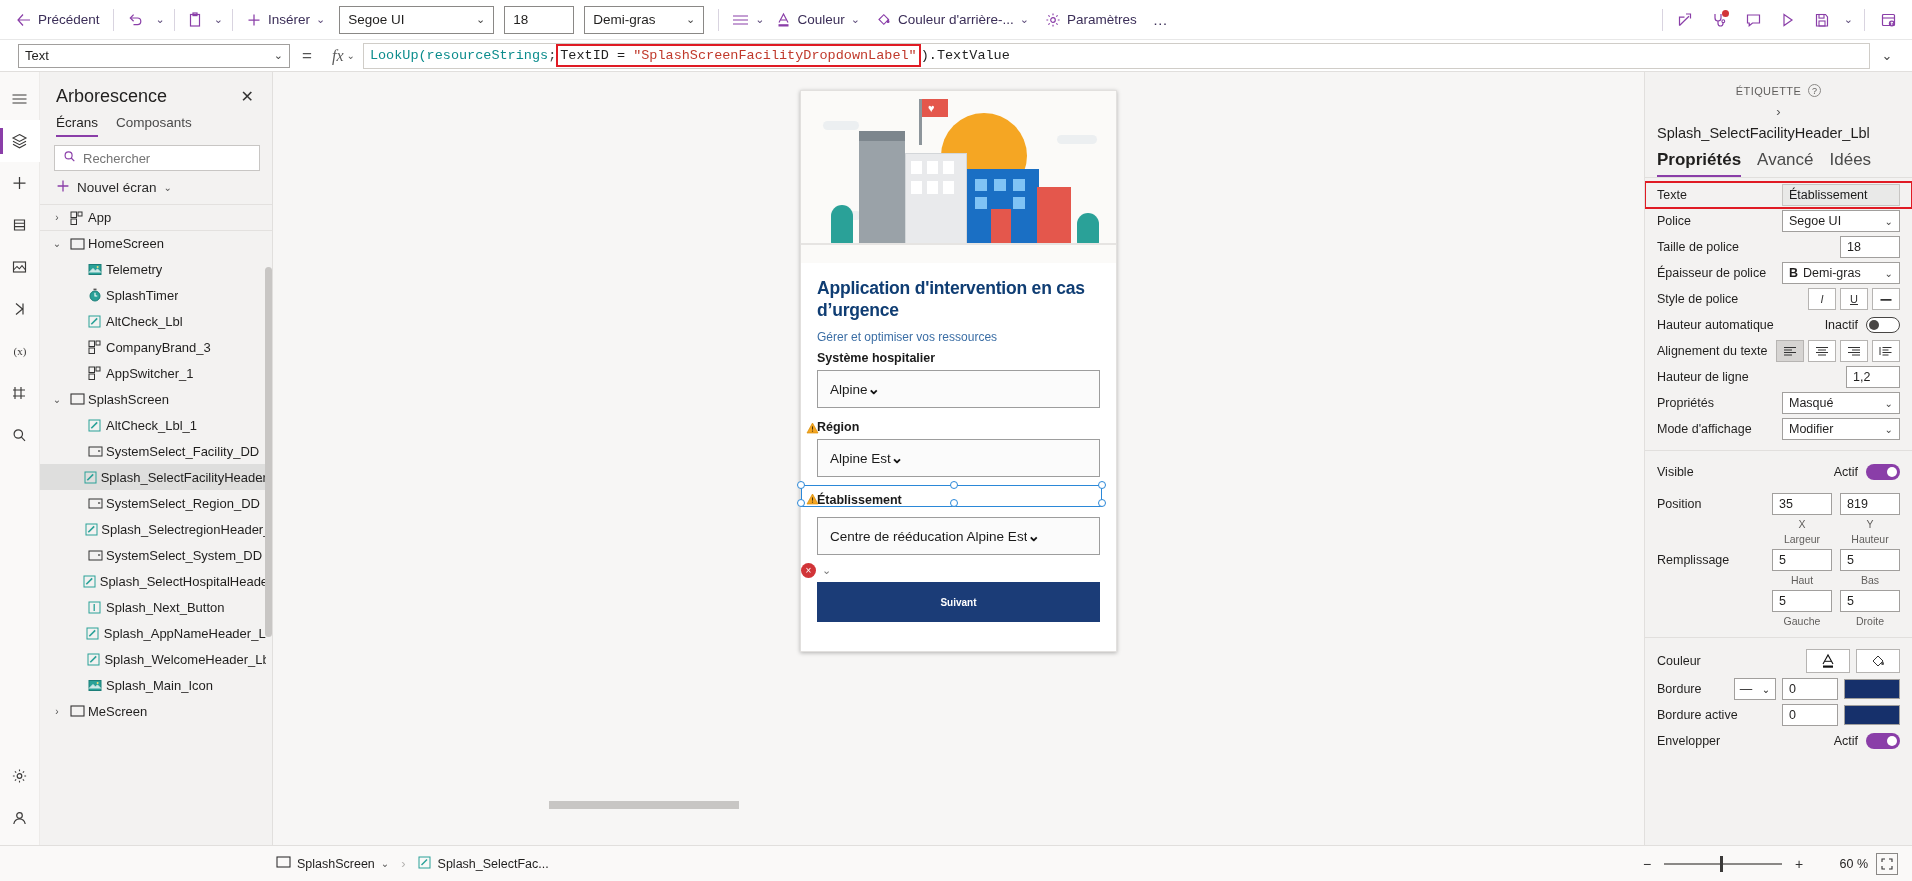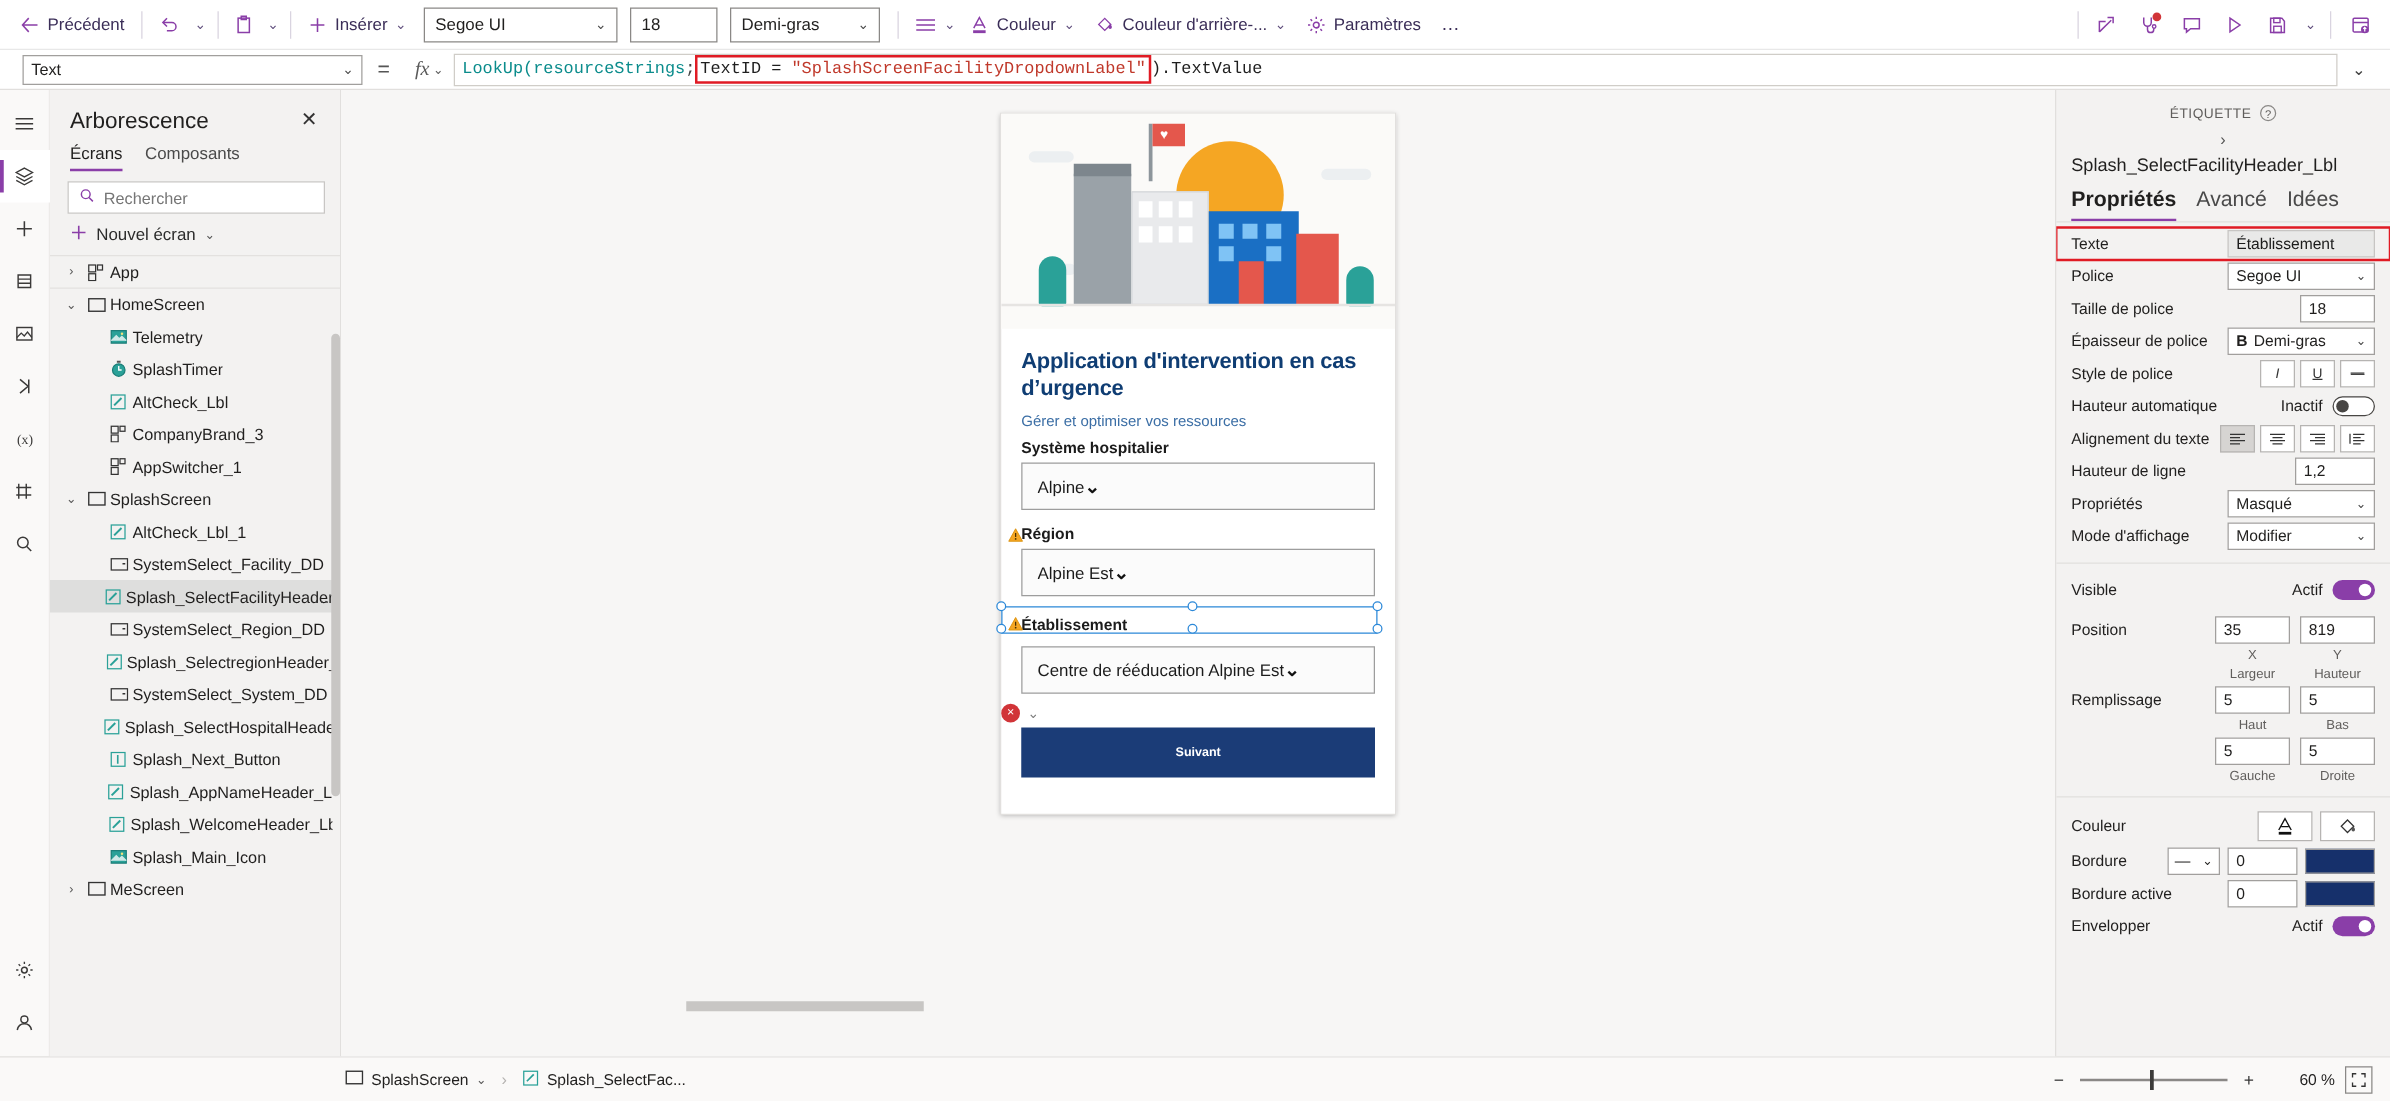--- a/index.html
+++ b/index.html
@@ -947,21 +947,21 @@
             <span class="segbtn">
               <svg width="14" height="10" viewBox="0 0 14 10">
                   <path d="M1 1v8" stroke="#333" stroke-width="1"></path>
                   <path d="M3.5 1.5h9M3.5 4h6M3.5 6.5h9M3.5 9h6" stroke="#333" stroke-width="1"></path>
                 </svg>
               </span>
           </span>
         </div>
         <div class="prow">
           <span class="plab">Hauteur de ligne</span>
-          <span class="pinput" style="width:64px">1,2</span>
+          <span class="pinput" style="width:54px">1,2</span>
         </div>
         <div class="prow">
           <span class="plab">Propriétés</span>
           <span class="pselect">
             <span>Masqué</span>
             <span class="ca">⌄</span>
           </span>
         </div>
         <div class="prow">
           <span class="plab">Mode d'affichage</span>

